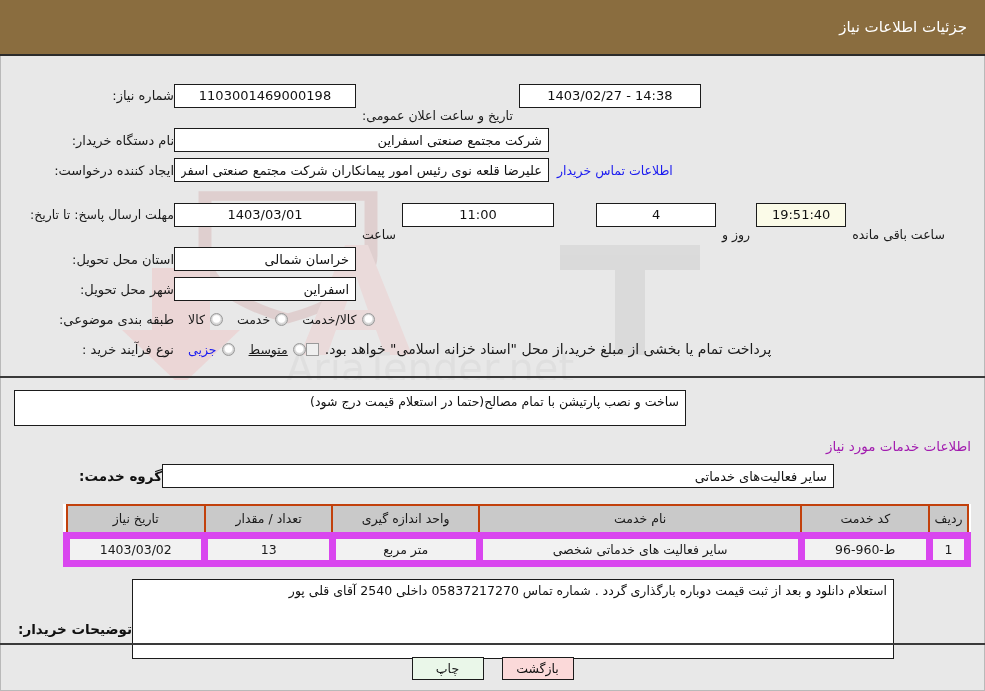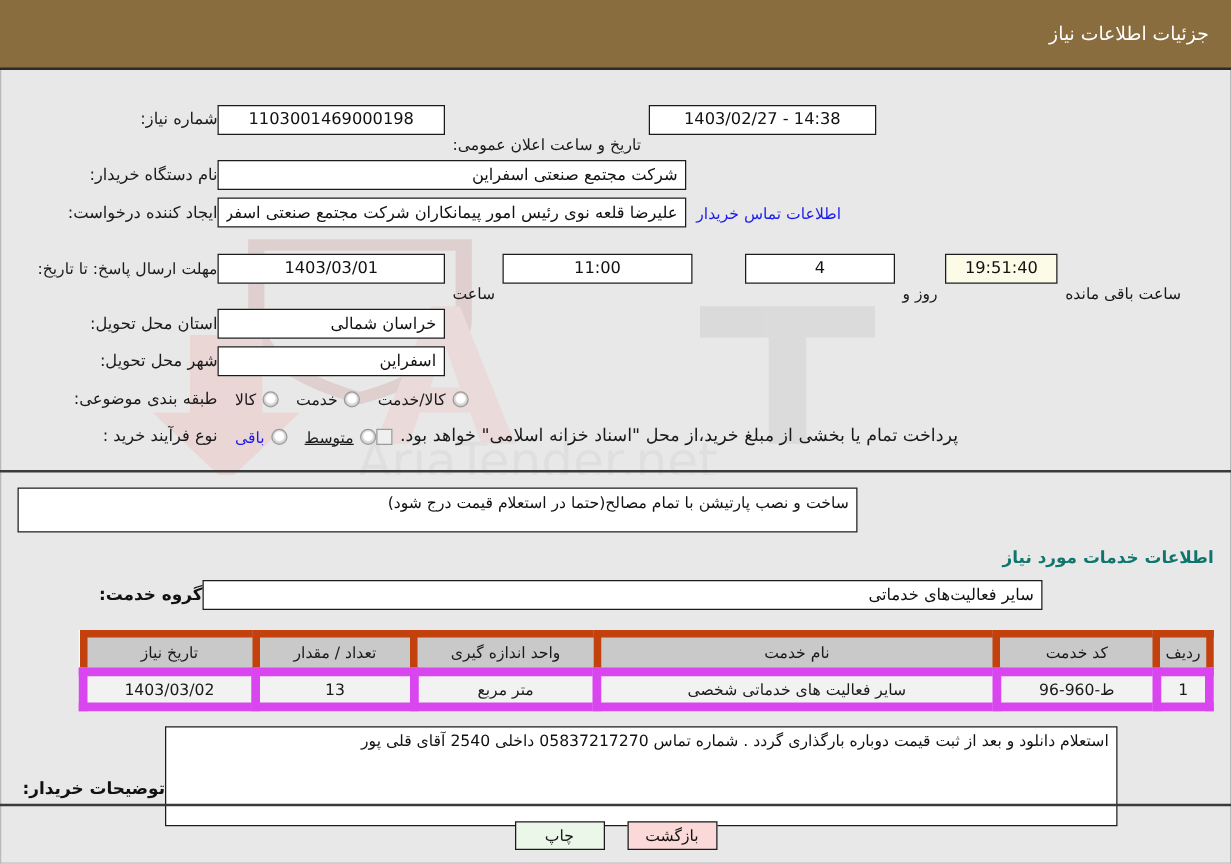--- a/index.html
+++ b/index.html
@@ -187,38 +187,38 @@
     text-align: right;
     font-family: "DejaVu Sans", "Liberation Sans", sans-serif;
     resize: none;
     outline: none;
     direction: rtl;
     overflow: hidden;
   }
   .ta-desc { width: 672px; height: 36px; }
   .ta-notes{ width: 762px; height: 80px; }
   .section-head {
-    font-size: 13.5px; font-weight: bold; color: #0f766e;
+    font-size: 13.5px; font-weight: normal; color: #a21caf;
     margin: 12px 0 10px 0;
     text-align: right;
   }
   .grp-row { display: flex; align-items: center; margin-bottom: 10px; }
   .f-group { width: 672px; height: 24px; text-align: right; }
 
   
   .tbl-wrap { padding: 0 14px; position: relative; z-index: 2; }
   table.items {
     border-collapse: collapse;
     width: 908px;
     background: #fff;
     direction: rtl;
   }
   table.items th {
     background: #c9c9c9;
-    border: 6px solid #c2410c;
+    border: 2px solid #c2410c;
     font-size: 12.5px;
     font-weight: normal;
     color: #1a1a1a;
     height: 30px;
     text-align: center;
     padding: 2px 4px;
   }
   table.items td {
     background: #f2f2f2;
     border: 7px solid #d946ef;
@@ -359,21 +359,21 @@
     <span class="lbl w175">طبقه بندی موضوعی:</span>
   </div>
 
   <div class="row">
     <div class="spacer"></div>
     <span class="note-text">پرداخت تمام یا بخشی از مبلغ خرید،از محل "اسناد خزانه اسلامی" خواهد بود.</span>
     <span class="chk"></span>
     <span class="radio"></span>
     <span class="radio-lbl under">متوسط</span>
     <span class="radio"></span>
-    <span class="radio-lbl blue">باقی</span>
+    <span class="radio-lbl blue">جزیی</span>
     <span class="lbl w175">نوع فرآیند خرید :</span>
   </div>
 </div>
 
 <div class="divider"></div>
 
 <div class="midblock">
 
   <div class="row" style="align-items:flex-start">
     <div class="spacer"></div>

